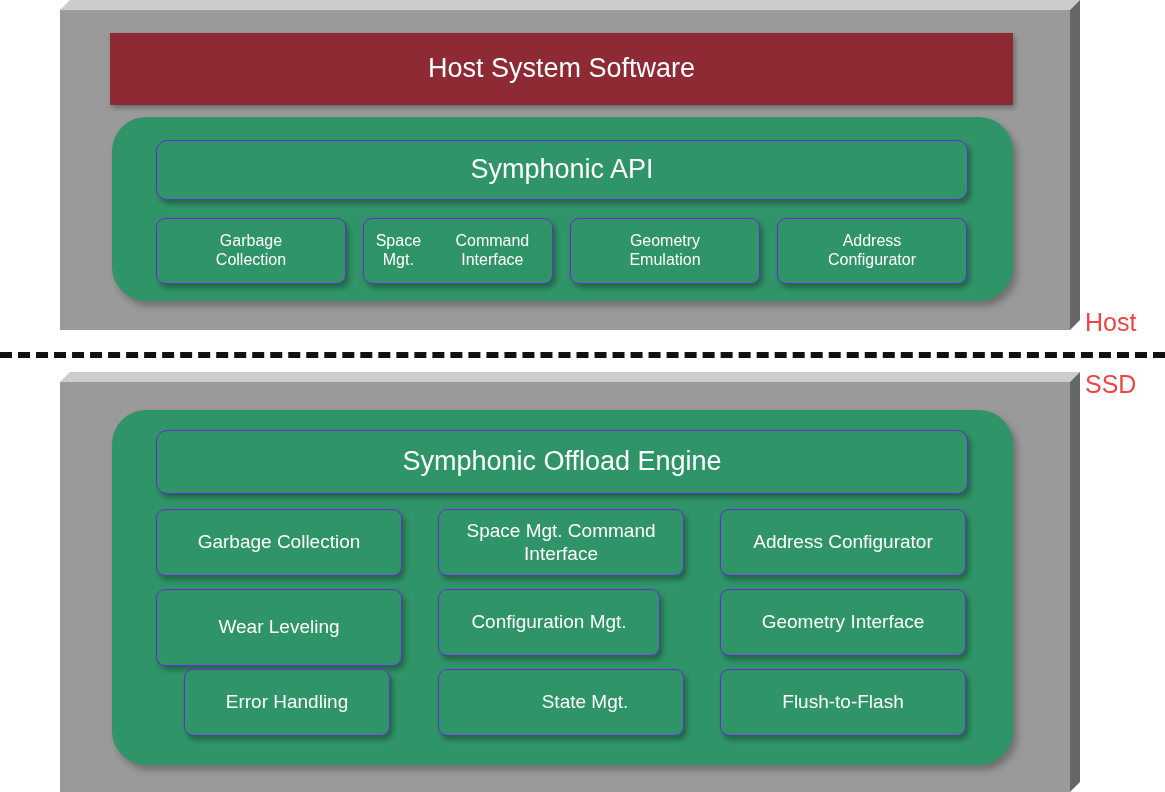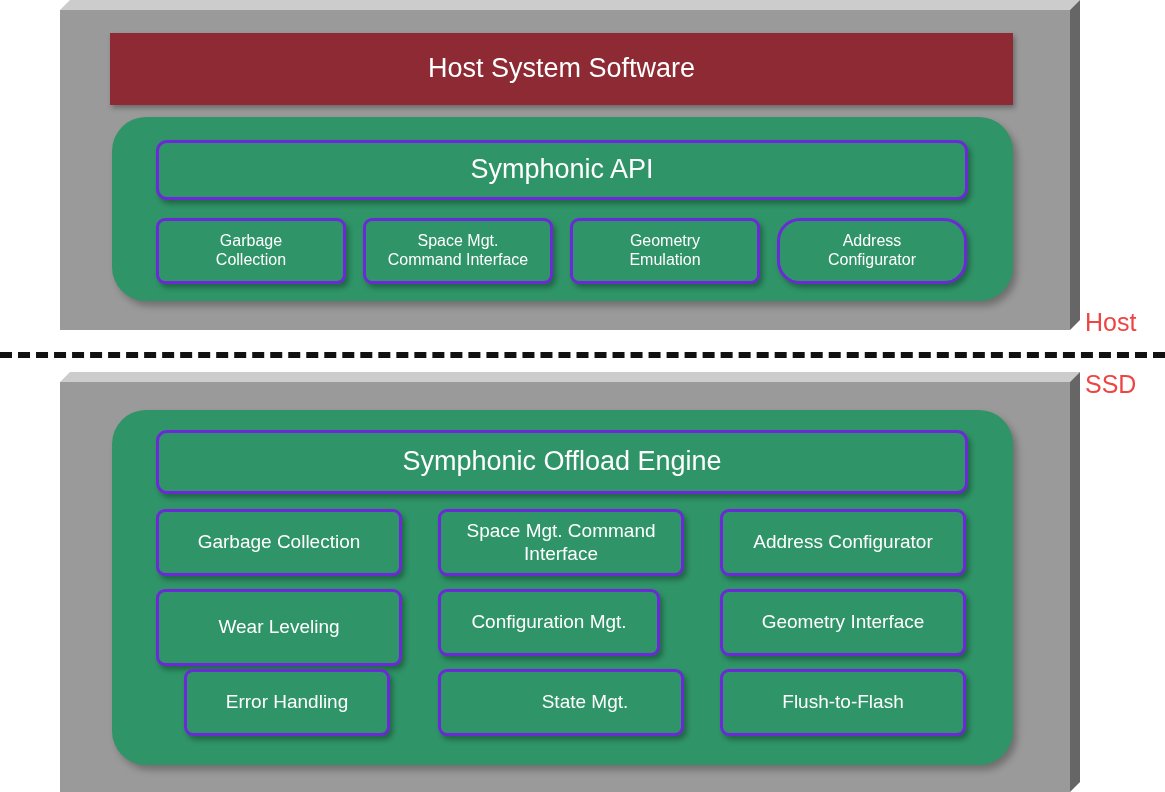--- a/index.html
+++ b/index.html
@@ -63,21 +63,21 @@
     position: absolute;
     background: #2f9467;
     border-radius: 34px;
     box-shadow: 4px 5px 7px rgba(0,0,0,0.28);
   }
 
   
   .obox {
     position: absolute;
     background: #2f9467;
-    border: 3px solid #6d28d9;
+    border: 1px solid #6d28d9;
     border-radius: 9px;
     color: #ffffff;
     display: flex;
     align-items: center;
     justify-content: center;
     text-align: center;
     box-sizing: border-box;
     line-height: 1.16;
     box-shadow: 3px 4px 5px rgba(0,0,0,0.30);
   }
@@ -124,29 +124,29 @@
 <div class="green-panel" style="left:112px; top:117px; width:901px; height:184px;"></div>
 
 <div class="obox title" style="left:156px; top:140px; width:812px; height:60px;">
   <span>Symphonic API</span>
 </div>
 
 <div class="obox small" style="left:156px; top:218px; width:190px; height:66px; flex-direction:column;">
   <span>Garbage</span>
   <span>Collection</span>
 </div>
-<div class="obox small" style="left:363px; top:218px; width:190px; height:66px; flex-direction:column;">
+<div class="obox small" style="left:363px; top:218px; width:190px; height:66px; ">
   <span>Space Mgt.</span>
   <span>Command Interface</span>
 </div>
 <div class="obox small" style="left:570px; top:218px; width:190px; height:66px; flex-direction:column;">
   <span>Geometry</span>
   <span>Emulation</span>
 </div>
-<div class="obox small" style="left:777px; top:218px; width:190px; height:66px; flex-direction:column;border-radius:23px;">
+<div class="obox small" style="left:777px; top:218px; width:190px; height:66px; flex-direction:column;">
   <span>Address</span>
   <span>Configurator</span>
 </div>
 
 <div class="side-label" style="left:1085px; top:308px;">Host</div>
 
 <div class="divider" style="top:352px;"></div>
 
 <div class="side-label" style="left:1085px; top:370px;">SSD</div>
 

